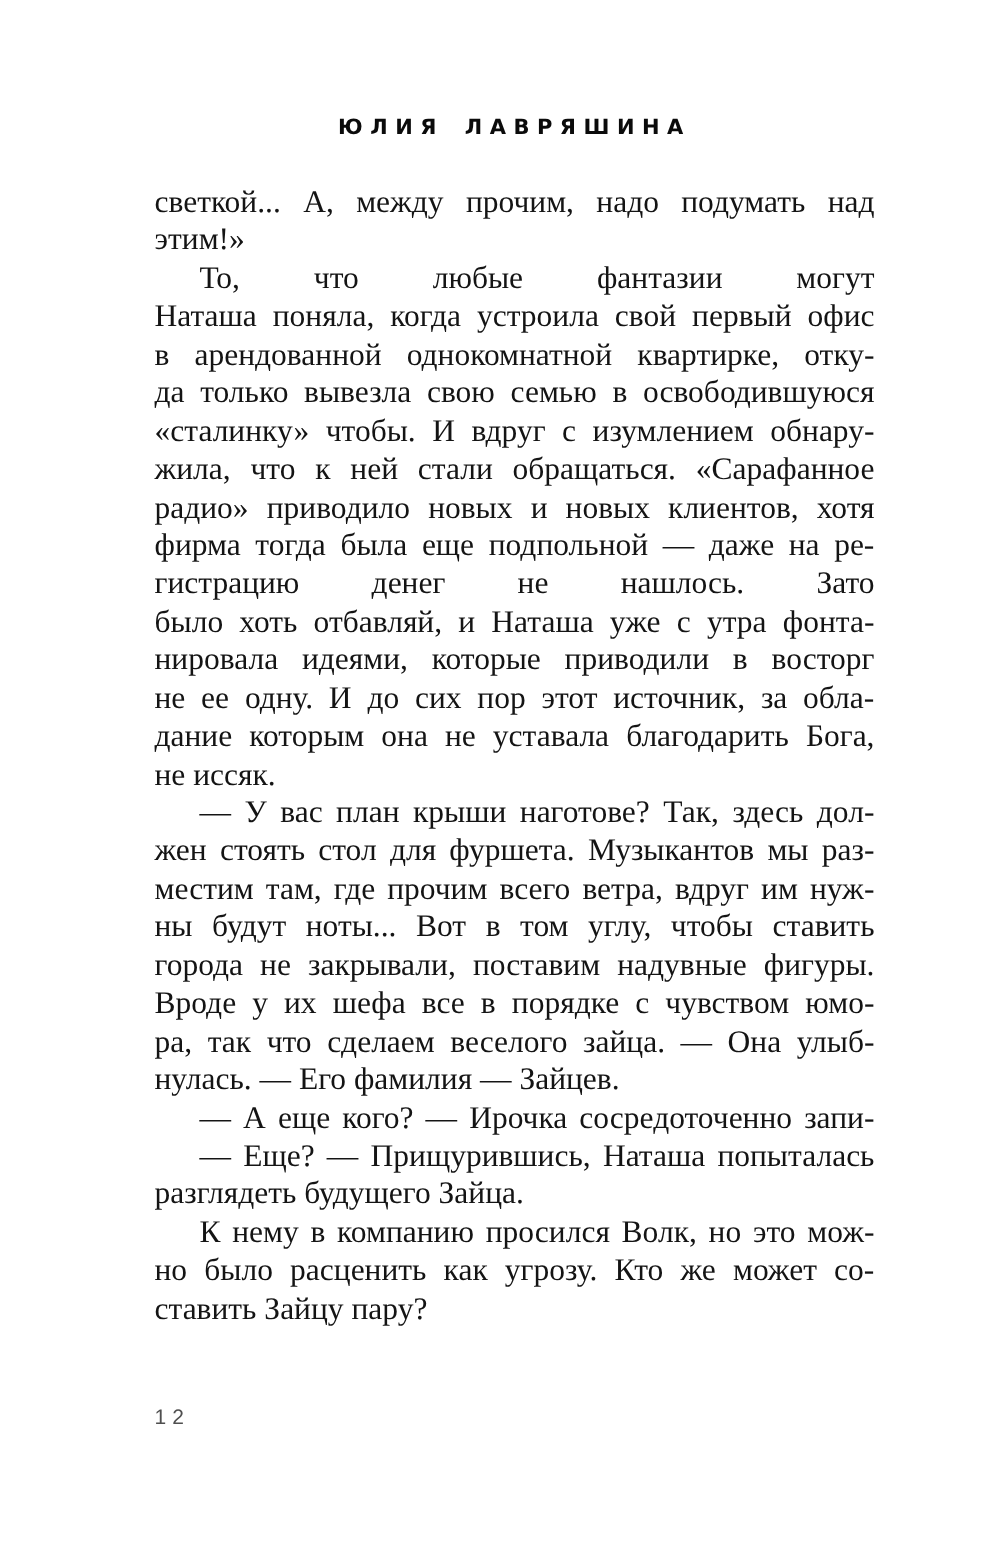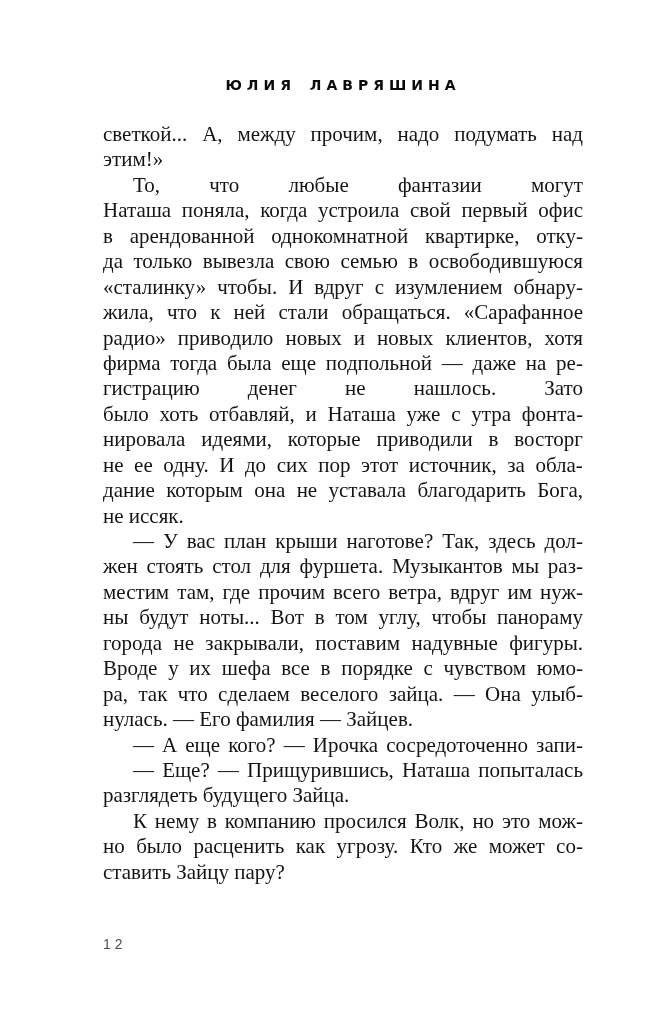--- a/index.html
+++ b/index.html
@@ -235,21 +235,21 @@
       </div>
       <div class="line just">
         <span>ны</span>
         <span>будут</span>
         <span>ноты...</span>
         <span>Вот</span>
         <span>в</span>
         <span>том</span>
         <span>углу,</span>
         <span>чтобы</span>
-        <span>панораму</span>
+        <span>ставить</span>
       </div>
       <div class="line just">
         <span>города</span>
         <span>не</span>
         <span>закрывали,</span>
         <span>поставим</span>
         <span>надувные</span>
         <span>фигуры.</span>
       </div>
       <div class="line just">

